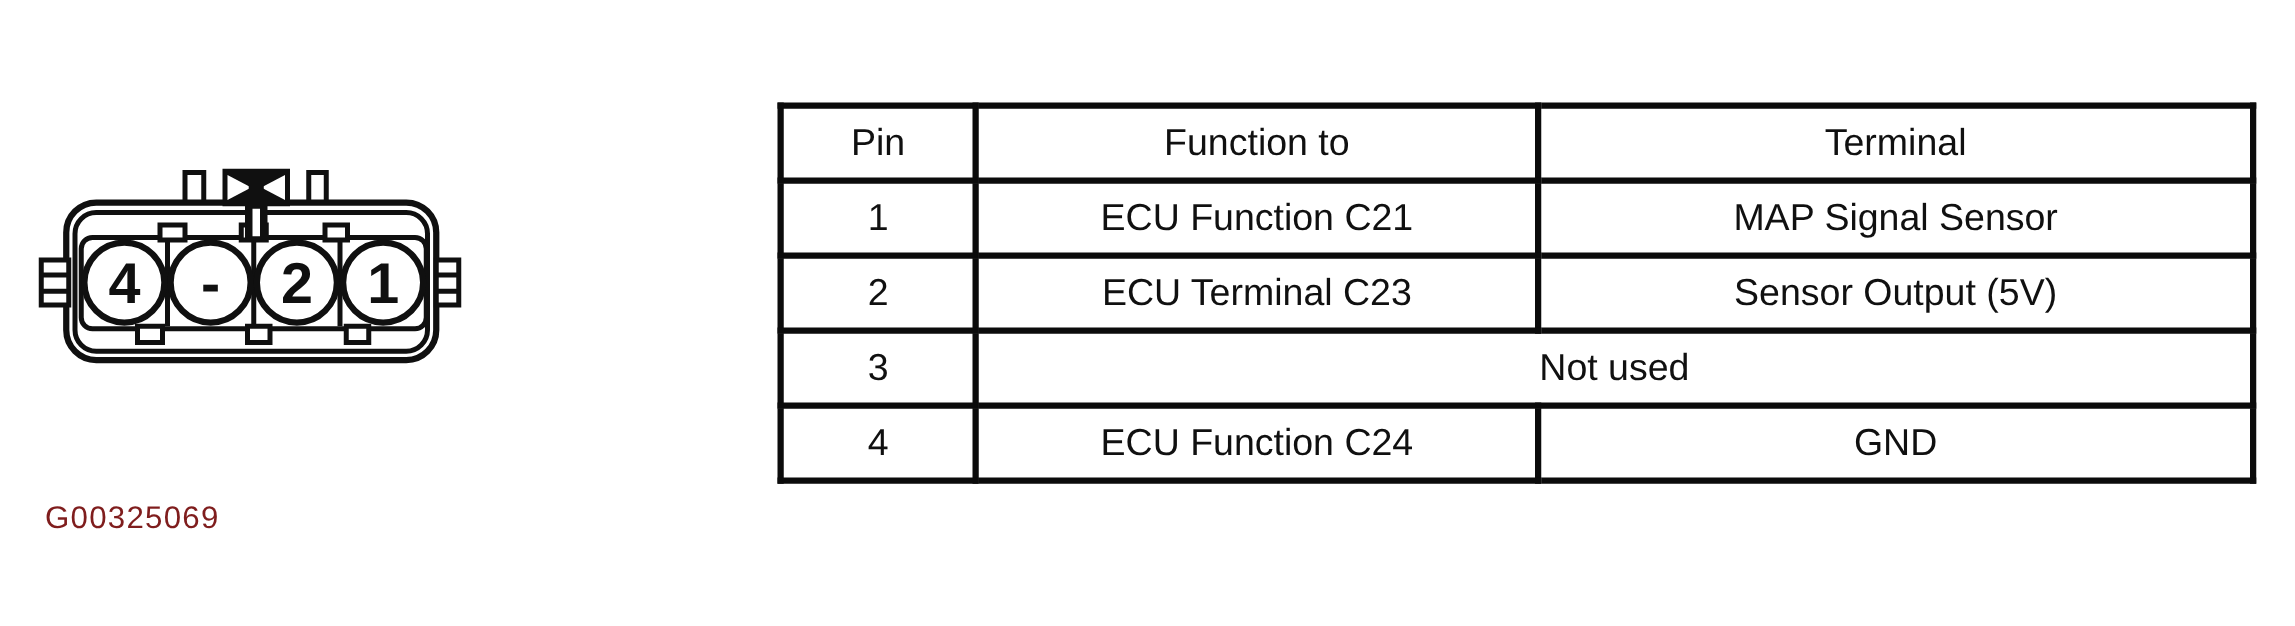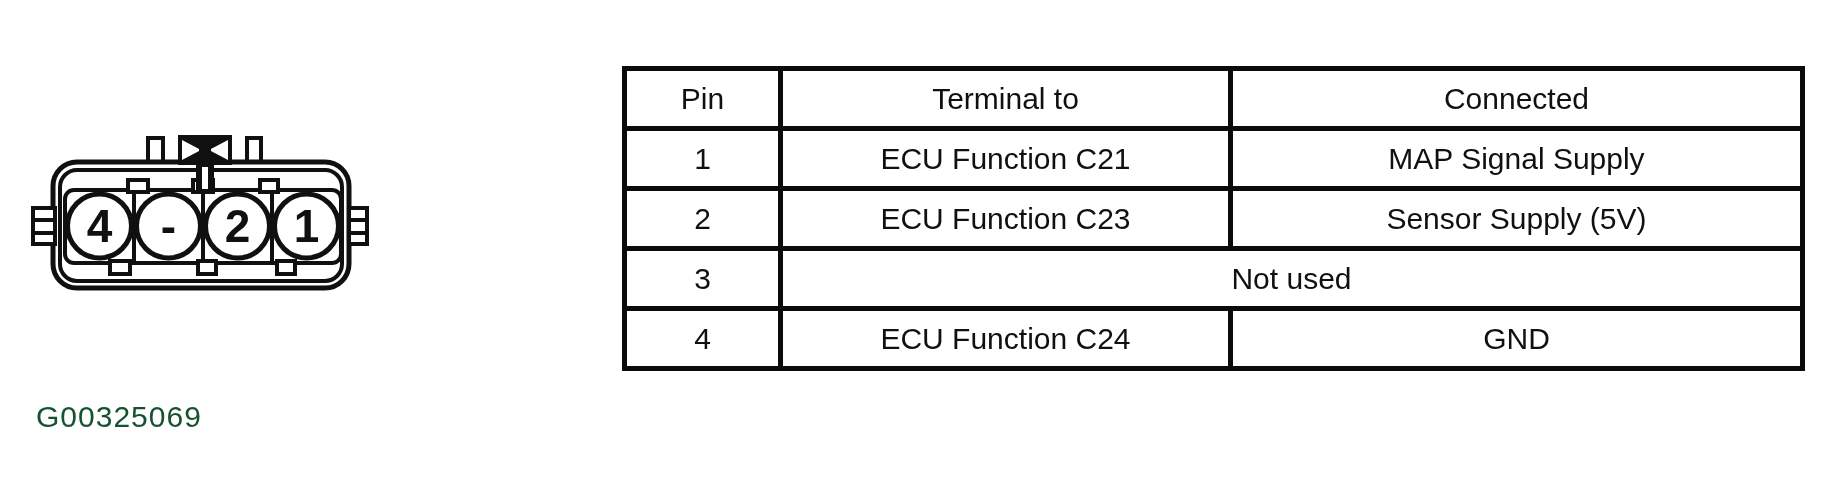--- a/index.html
+++ b/index.html
@@ -12,24 +12,24 @@
     overflow:hidden;
   }
   
   .connector-svg{
     position:absolute;left:20px;top:100px;
     width:380px;height:215px;
   }
   
   .figure-label{
     position:absolute;left:36px;top:400px;
-    font-size:30px;letter-spacing:1px;color:#14532d;
+    font-size:25px;letter-spacing:1px;color:#7f1d1d;
   }
   
-  .pin-table-wrap{position:absolute;left:622px;top:66px;border-radius:23px;}
+  .pin-table-wrap{position:absolute;left:622px;top:82px;border-radius:23px;}
   table.pin-table{
     border-collapse:collapse;table-layout:fixed;
     width:1178px;
     background:#fff;
   }
   table.pin-table col.c-pin{width:156px;}
   table.pin-table col.c-conn{width:450px;}
   table.pin-table col.c-func{width:572px;}
   table.pin-table th,
   table.pin-table td{
@@ -114,34 +114,34 @@
   <div class="pin-table-wrap">
     <table class="pin-table">
       <colgroup>
         <col class="c-pin">
           <col class="c-conn">
           <col class="c-func">
       </colgroup>
       <thead>
         <tr>
           <th>Pin</th>
-          <th>Terminal to</th>
-          <th>Connected</th>
+          <th>Function to</th>
+          <th>Terminal</th>
         </tr>
       </thead>
       <tbody>
         <tr>
           <td>1</td>
           <td>ECU Function C21</td>
-          <td>MAP Signal Supply</td>
+          <td>MAP Signal Sensor</td>
         </tr>
         <tr>
           <td>2</td>
-          <td>ECU Function C23</td>
-          <td>Sensor Supply (5V)</td>
+          <td>ECU Terminal C23</td>
+          <td>Sensor Output (5V)</td>
         </tr>
         <tr>
           <td>3</td>
           <td colspan="2">Not used</td>
         </tr>
         <tr>
           <td>4</td>
           <td>ECU Function C24</td>
           <td>GND</td>
         </tr>

